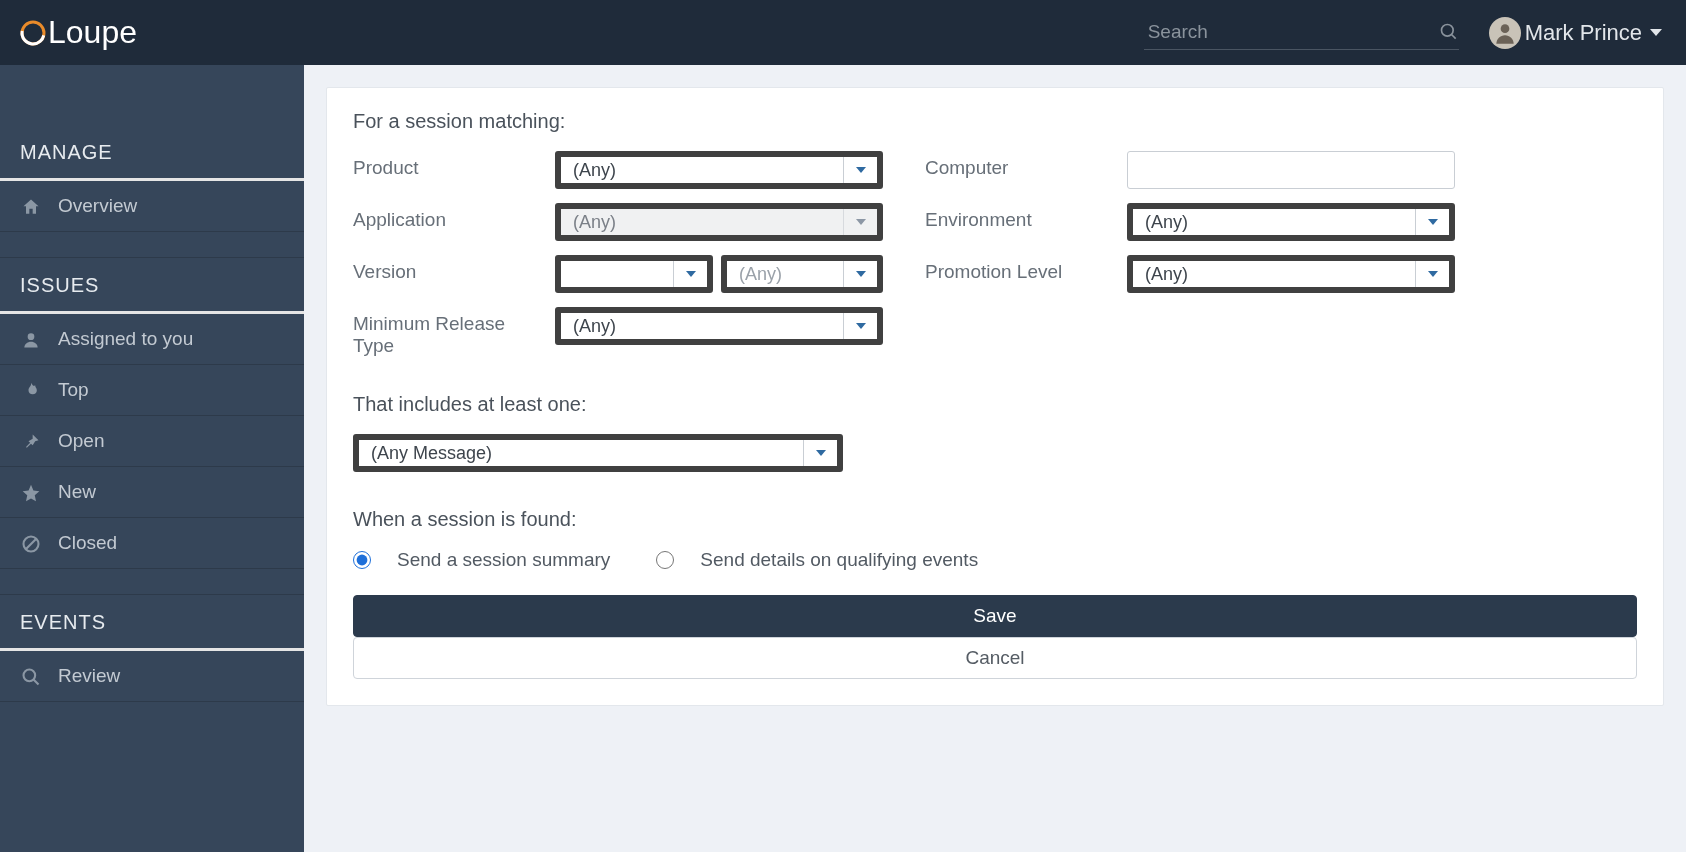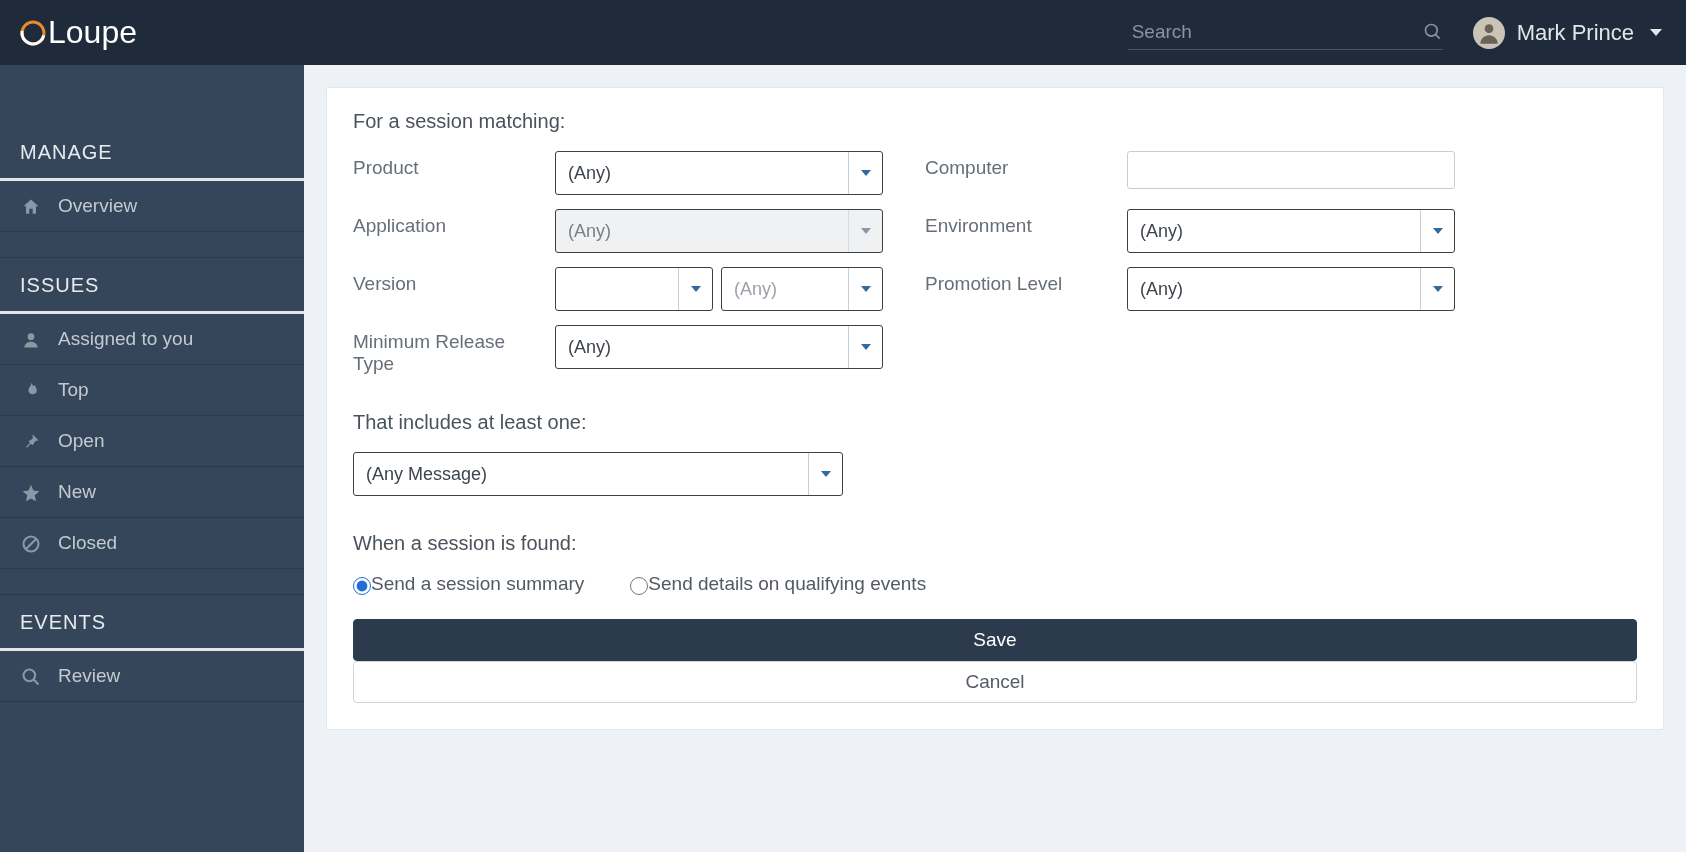--- a/index.html
+++ b/index.html
@@ -45,21 +45,21 @@
     color: #cfd6dc;
     font-size: 19px;
     padding: 6px 4px;
   }
   .searchbox input::placeholder { color: #8a939c; }
   .searchbox .sicon { color: #8a939c; }
 
   .userbox {
     display: flex;
     align-items: center;
-    gap: 12px;
+    gap: 4px;
     font-size: 22px;
     color: #e2e6ea;
     cursor: pointer;
   }
   .avatar {
     width: 32px; height: 32px;
     border-radius: 50%;
     background: #c9c3b8;
     display: flex; align-items: center; justify-content: center;
     overflow: hidden;
@@ -155,22 +155,22 @@
     align-items: start;
   }
   .flabel {
     font-size: 19px;
     color: #676f78;
     padding-top: 6px;
   }
 
   .select {
     position: relative;
-    height: 44px;
-    border: 1px solid #404040;
+    height: 38px;
+    border: 6px solid #404040;
     border-radius: 3px;
     background: #fff;
     display: flex;
     align-items: center;
     cursor: pointer;
   }
   .select.disabled { background: #f0f1f2; color: #888; }
   .select .sval {
     flex: 1;
     padding: 0 12px;
@@ -213,22 +213,22 @@
   .select .sval.placeholder { color: #9aa1a9; }
 
   .radios {
     display: flex;
     gap: 46px;
     align-items: center;
     margin-top: 10px;
   }
   .radio-item {
     display: flex;
-    align-items: flex-end;
-    gap: 0;
+    align-items: center;
+    gap: 26px;
     font-size: 19px;
     color: #525a63;
     cursor: pointer;
   }
   .radio-item input {
     width: 18px; height: 18px;
     accent-color: #1e6fd9;
   }
 
   .actions {

